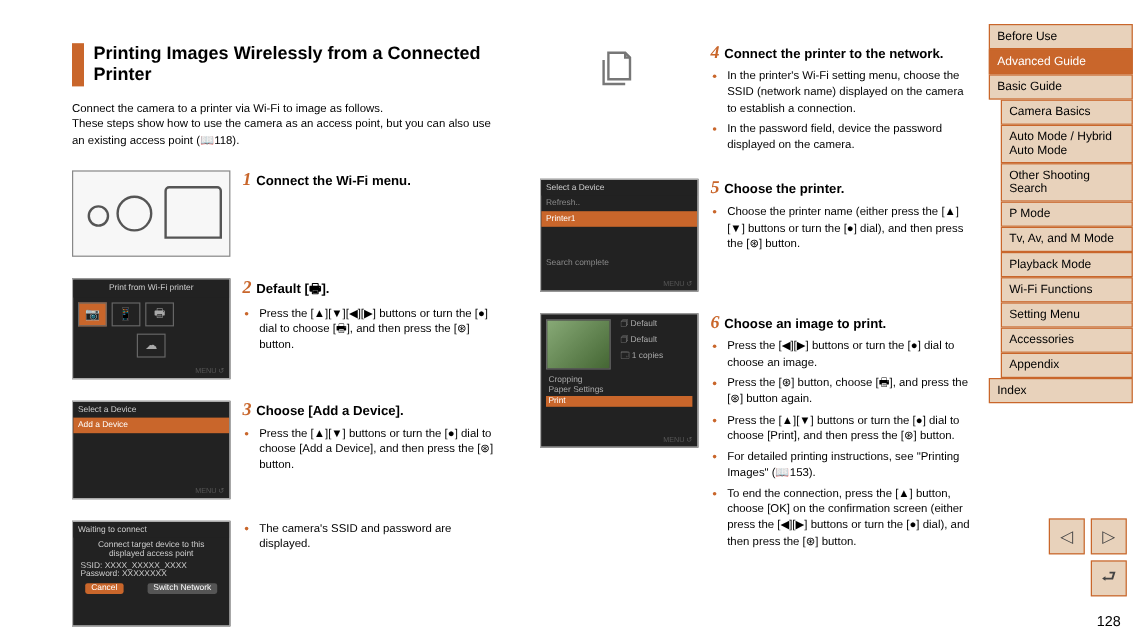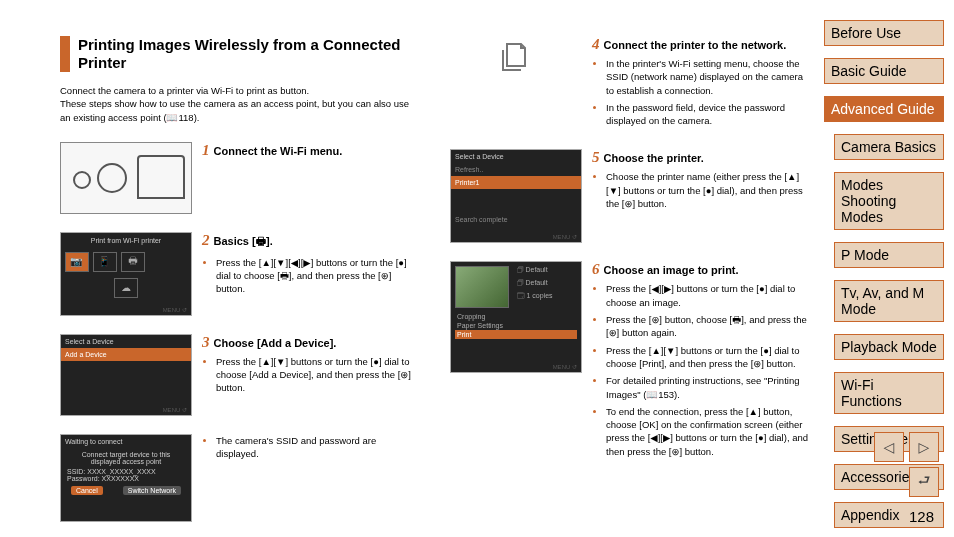--- a/index.html
+++ b/index.html
@@ -1,22 +1,22 @@
 <!DOCTYPE html>
 <html><head>
 <meta charset="utf-8">
 <style>
   html,body{margin:0;padding:0;background:#fff;font-family:Arial,Helvetica,sans-serif;font-size:10px;color:#000;}
   .page{position:relative;width:954px;height:537px;overflow:hidden;}
   .sidebar{position:absolute;right:10px;top:20px;width:120px;}
-  .side-item{border:1px solid #c9662b;background:#e8d2bb;padding:4px 6px;margin-bottom:12px;color:#000;font-size:14px;cursor:pointer;}
+  .side-item{border:1px solid #c9662b;background:#e8d2bb;padding:4px 6px;margin-bottom:0;color:#000;font-size:10px;cursor:pointer;}
   .side-item.sub{margin-left:10px;}
   .side-item.active{background:#c9662b;color:#fff;}
   .nbtn{width:28px;height:28px;border:1px solid #c9662b;background:#e8d2bb;display:flex;align-items:center;justify-content:center;font-size:14px;color:#444;cursor:pointer;}
-  .pgnum{position:absolute;right:20px;bottom:12px;font-size:15px;}
+  .pgnum{position:absolute;right:20px;bottom:12px;font-size:12px;}
   .content{position:absolute;left:60px;top:36px;width:750px;display:flex;gap:25px;justify-content:space-between;}
   .col{width:360px;}
   .title-block{position:relative;padding-left:18px;margin-bottom:12px;}
   .title-block::before{content:"";position:absolute;left:0;top:0;width:10px;height:36px;background:#c9662b;}
   .title{font-size:15px;font-weight:bold;line-height:1.2;}
   .intro{font-size:9.5px;line-height:1.4;margin-bottom:18px;}
   .step-row{display:flex;gap:12px;margin-bottom:18px;}
   .figbox{width:130px;flex:none;}
   .fig{width:130px;border:1px solid #aaa;background:#222;color:#ccc;font-size:7px;position:relative;overflow:hidden;}
   .illus{width:130px;height:70px;border:1px solid #888;background:#f7f7f7;position:relative;}
@@ -49,24 +49,25 @@
   .plist .hl{background:#c9662b;color:#fff;}
   .menu-tag{position:absolute;bottom:2px;right:4px;font-size:6px;color:#555;}
 </style>
 </head>
 <body>
 
 <div class="page">
 
   <div class="sidebar" id="sidebar">
       <div class="side-item">Before Use</div>
+      <div class="side-item active">Advanced Guide</div>
       <div class="side-item">Basic Guide</div>
-      <div class="side-item active">Advanced Guide</div>
       <div class="side-item sub">Camera Basics</div>
-      <div class="side-item sub">Modes Shooting Modes</div>
+      <div class="side-item sub">Auto Mode / Hybrid Auto Mode</div>
+      <div class="side-item sub">Other Shooting Search</div>
       <div class="side-item sub">P Mode</div>
       <div class="side-item sub">Tv, Av, and M Mode</div>
       <div class="side-item sub">Playback Mode</div>
       <div class="side-item sub">Wi-Fi Functions</div>
       <div class="side-item sub">Setting Menu</div>
       <div class="side-item sub">Accessories</div>
       <div class="side-item sub">Appendix</div>
       <div class="side-item">Index</div>
     </div>
 
@@ -81,21 +82,21 @@
   </div>
   <div class="pgnum">128</div>
 
   <div class="content">
 
     <div class="col">
       <div class="title-block">
         <div class="title">Printing Images Wirelessly from a Connected Printer</div>
       </div>
       <div class="intro">
-        <span>Connect the camera to a printer via Wi-Fi to print as button.</span><br>
+        <span>Connect the camera to a printer via Wi-Fi to image as follows.</span><br>
         <span>These steps show how to use the camera as an access point, but you can also use an existing access point (📖118).</span>
       </div>
 
       <div class="step-row">
         <div class="figbox">
           <div class="illus">
             <div class="illc" style="left:12px;top:28px;"></div>
             <div class="illc" style="left:36px;top:20px;width:26px;height:26px;"></div>
             <div style="position:absolute;right:6px;top:12px;width:44px;height:40px;border:2px solid #555;border-radius:4px 4px 0 0;"></div>
           </div>
@@ -114,21 +115,21 @@
                 <div class="gi">📱</div>
                 <div class="gi">🖶</div>
               </div>
             <div class="grid-icons" style="justify-content:center;">
                 <div class="gi">☁</div>
               </div>
             <div class="menu-tag">MENU ↺</div>
           </div>
         </div>
         <div class="step-body">
-          <div class="step-title"><span class="step-num">2</span><span>Basics [🖶].</span></div>
+          <div class="step-title"><span class="step-num">2</span><span>Default [🖶].</span></div>
           <ul class="bullets">
             <li>Press the [▲][▼][◀][▶] buttons or turn the [●] dial to choose [🖶], and then press the [⊛] button.</li>
           </ul>
         </div>
       </div>
 
       <div class="step-row">
         <div class="figbox">
           <div class="fig screen-seladd">
             <div class="sel-title">Select a Device</div>

